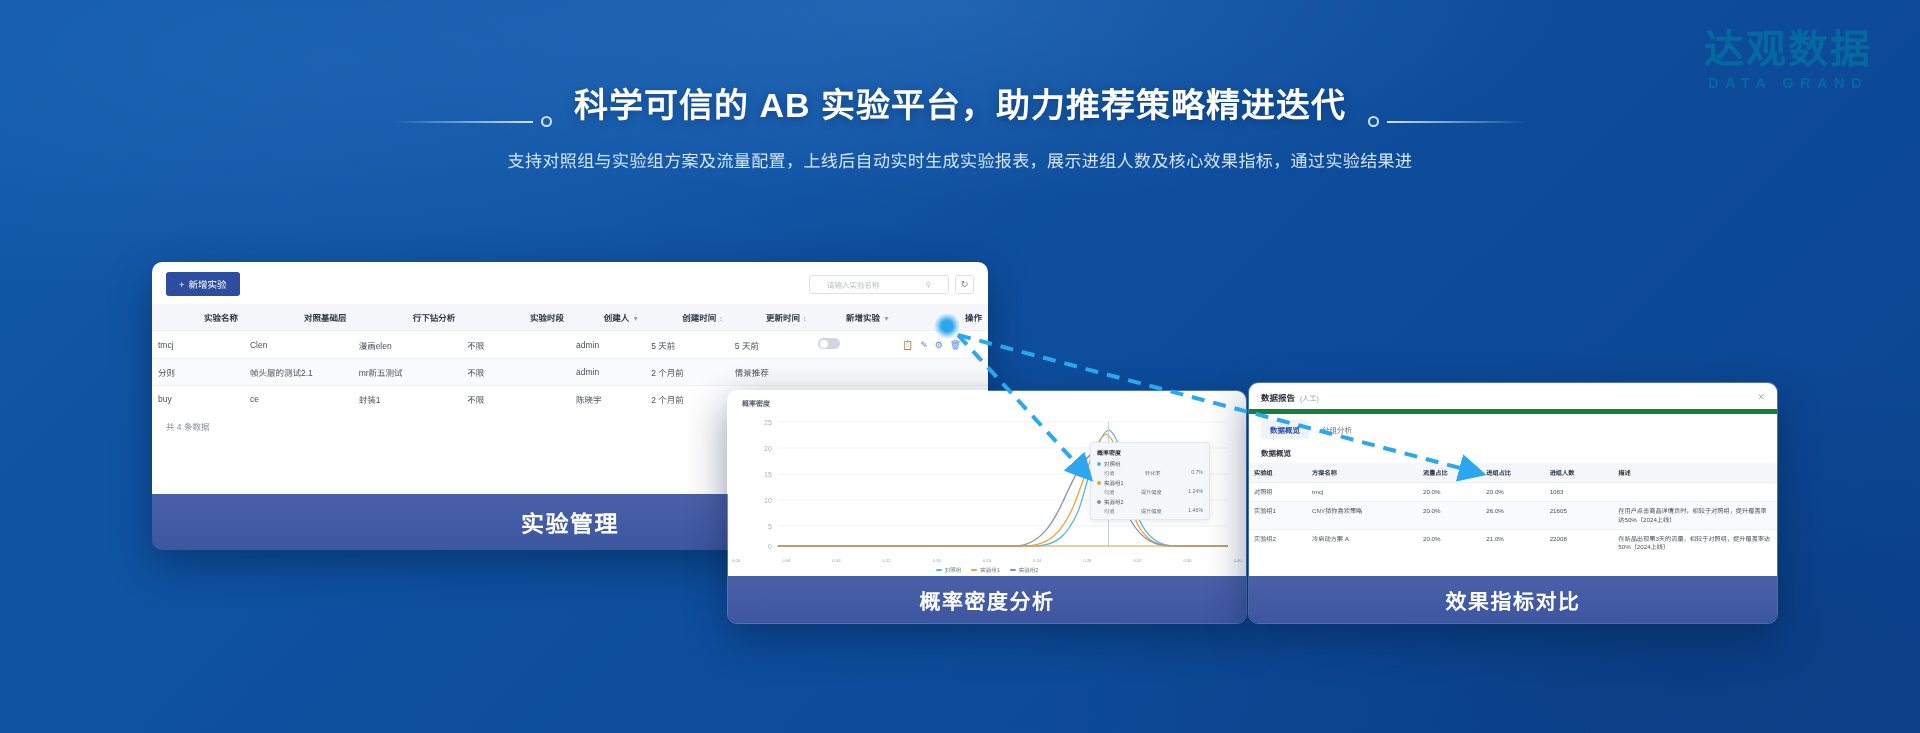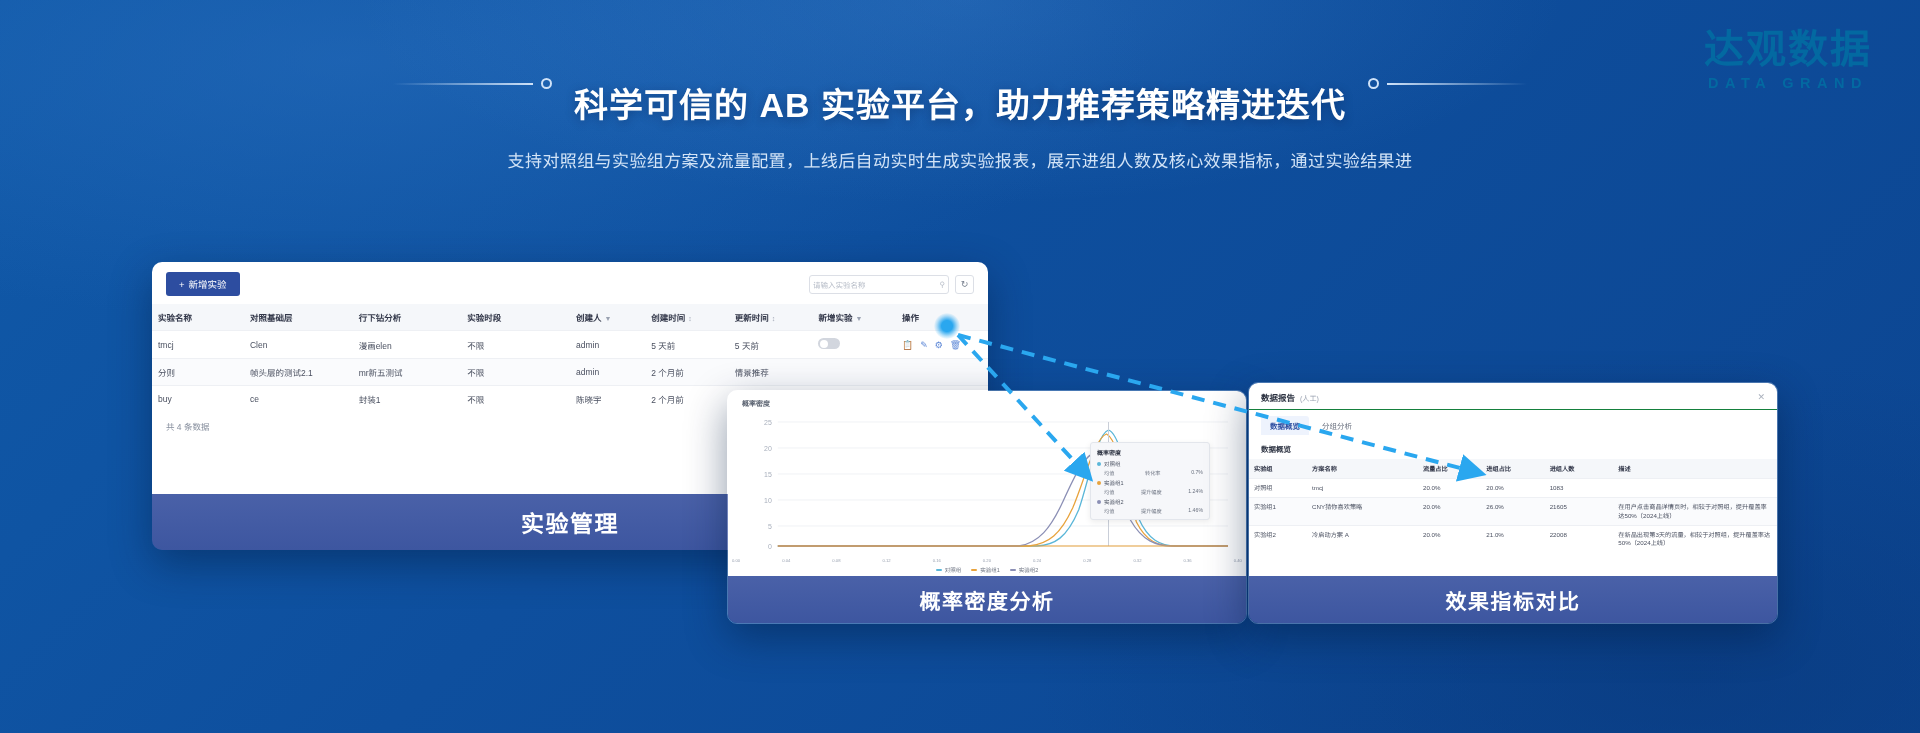--- a/index.html
+++ b/index.html
@@ -18,21 +18,21 @@
     background:radial-gradient(ellipse 45% 40% at 50% 0%, rgba(90,160,235,.22) 0%, rgba(0,0,0,0) 70%);}
 
   
   .logo{position:absolute;right:48px;top:28px;text-align:center;color:#0369a1;}
   .logo-cn{font-size:40px;font-weight:bold;letter-spacing:2px;line-height:1.08;
            font-family:"DejaVu Sans","Liberation Sans",sans-serif;}
   .logo-en{font-size:14.5px;letter-spacing:6.5px;margin-top:4px;font-weight:700;}
 
   
   .heading-row{position:absolute;top:78px;left:0;width:100%;
-    display:flex;align-items:flex-start;justify-content:center;gap:22px;}
+    display:flex;align-items:flex-end;justify-content:center;gap:22px;}
   .rule{display:flex;align-items:center;}
   .rule .line{width:140px;height:2px;background:linear-gradient(90deg,rgba(255,255,255,0),#cfe2f8);}
   .rule.right .line{background:linear-gradient(90deg,#cfe2f8,rgba(255,255,255,0));}
   .rule .dot{width:11px;height:11px;border-radius:50%;border:2px solid #cfe2f8;}
   .rule.left .dot{margin-left:8px;}
   .rule.right .dot{margin-right:8px;}
   .title{color:#fff;font-size:34px;font-weight:bold;letter-spacing:1px;white-space:nowrap;
     text-shadow:0 2px 10px rgba(0,20,60,.35);}
 
   .subtitle{position:absolute;top:148px;left:50%;transform:translateX(-50%);
@@ -60,26 +60,26 @@
   #card-eff{left:1248px;top:382px;width:530px;border:1px solid rgba(255,255,255,.25);}
   #card-eff .shot{height:193px;}
   #card-eff .caption{height:47px;font-size:21px;}
 
   
   .exp-top{display:flex;align-items:center;justify-content:space-between;padding:10px 14px 8px;}
   .btn-new{background:#2d4da0;color:#fff;font-size:9.5px;border-radius:3px;
            padding:5px 13px;display:flex;align-items:center;gap:4px;}
   .search-wrap{display:flex;align-items:center;gap:6px;}
   .search-box{width:140px;height:19px;border:1px solid #dcdfe6;border-radius:3px;
-    display:flex;align-items:center;justify-content:space-between;padding:0 3px;
+    display:flex;align-items:center;justify-content:space-between;padding:0 17px;
     font-size:7.5px;color:#b6bcc7;background:#fff;}
   .icon-btn{width:19px;height:19px;border:1px solid #dcdfe6;border-radius:3px;
     display:flex;align-items:center;justify-content:center;font-size:9px;color:#7a8290;background:#fff;}
   table.exp{width:100%;border-collapse:collapse;font-size:8.5px;color:#4a5060;table-layout:fixed;}
-  table.exp th{background:#f5f7fa;color:#33384a;font-weight:bold;text-align:left;
+  table.exp th{background:#f5f7fa;color:#33384a;font-weight:bold;text-align:right;
     padding:7px 6px;font-size:8.5px;white-space:nowrap;}
   table.exp td{padding:7px 6px;border-top:1px solid #eef0f4;white-space:nowrap;
     overflow:hidden;text-overflow:ellipsis;}
   table.exp tbody tr:nth-child(even){background:#fafbfd;}
   .sort-ic,.filter-ic{color:#9aa2b1;font-size:7px;margin-left:3px;}
   .ops{display:flex;gap:7px;color:#5b86d6;font-size:9px;}
   .toggle{width:22px;height:11px;border-radius:6px;background:#d2d6de;position:relative;display:inline-block;}
   .toggle.on{background:#16a36b;}
   .toggle i{position:absolute;top:1.5px;left:1.5px;width:8px;height:8px;border-radius:50%;background:#fff;}
   .toggle.on i{left:12.5px;}
@@ -97,21 +97,21 @@
   .tt-row .sw{width:4px;height:4px;border-radius:50%;flex:0 0 auto;}
   .tt-sub{display:flex;justify-content:space-between;padding-left:7px;margin-top:1px;font-size:5.2px;color:#6b7280;}
   .x-ticks{font-size:4.2px;color:#9aa2b1;display:flex;justify-content:space-between;
     padding:0 4px;margin-top:-2px;}
   .chart-legend{display:flex;gap:10px;justify-content:center;font-size:5.5px;color:#6b7280;margin-top:3px;}
   .chart-legend span{display:flex;align-items:center;gap:3px;}
   .chart-legend i{width:6px;height:2px;display:inline-block;border-radius:1px;}
 
   
   .modal-head{display:flex;align-items:center;justify-content:space-between;
-    padding:8px 12px 6px;border-bottom:1px solid #15803d;}
+    padding:8px 12px 6px;border-bottom:5px solid #15803d;}
   .modal-title{font-size:8.5px;color:#2d3342;font-weight:bold;}
   .modal-title small{color:#9aa2b1;font-weight:normal;margin-left:5px;}
   .close-x{color:#aab1bd;font-size:9px;}
   .tabs{display:flex;gap:4px;padding:6px 12px 0;}
   .tab{font-size:7.5px;padding:4px 9px;border-radius:3px 3px 0 0;color:#6b7280;}
   .tab.active{background:#eef3fd;color:#2d4da0;font-weight:bold;}
   .sec-title{font-size:7.5px;font-weight:bold;color:#2d3342;padding:8px 12px 5px;}
   table.eff{width:100%;border-collapse:collapse;font-size:6.2px;color:#4a5060;table-layout:fixed;}
   table.eff th{background:#f5f7fa;text-align:left;padding:5px 5px;color:#33384a;font-weight:bold;font-size:6.2px;}
   table.eff td{padding:5px 5px;border-top:1px solid #eef0f4;vertical-align:top;line-height:1.35;}

